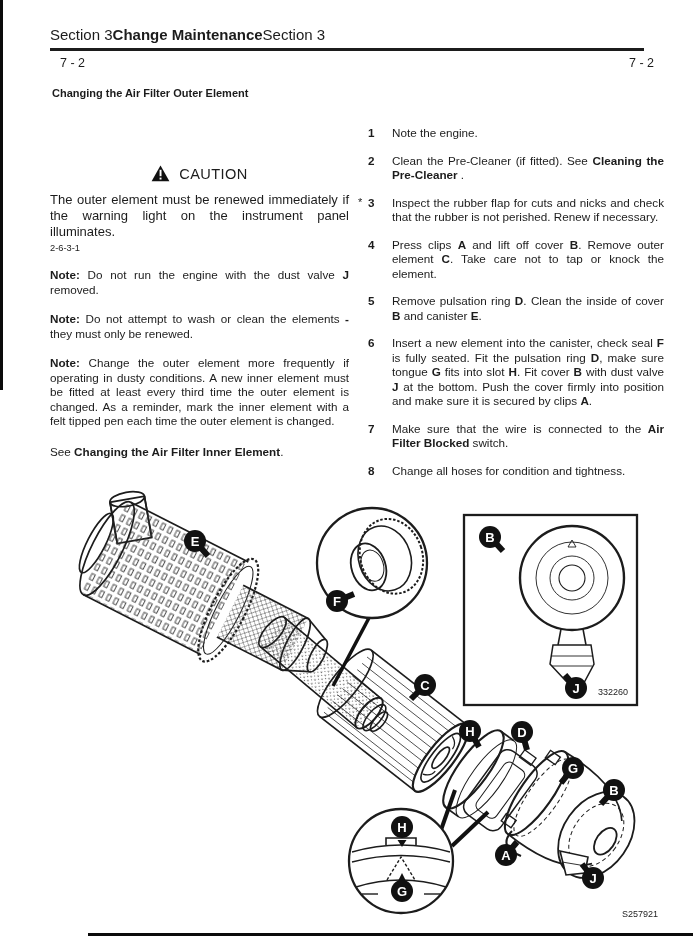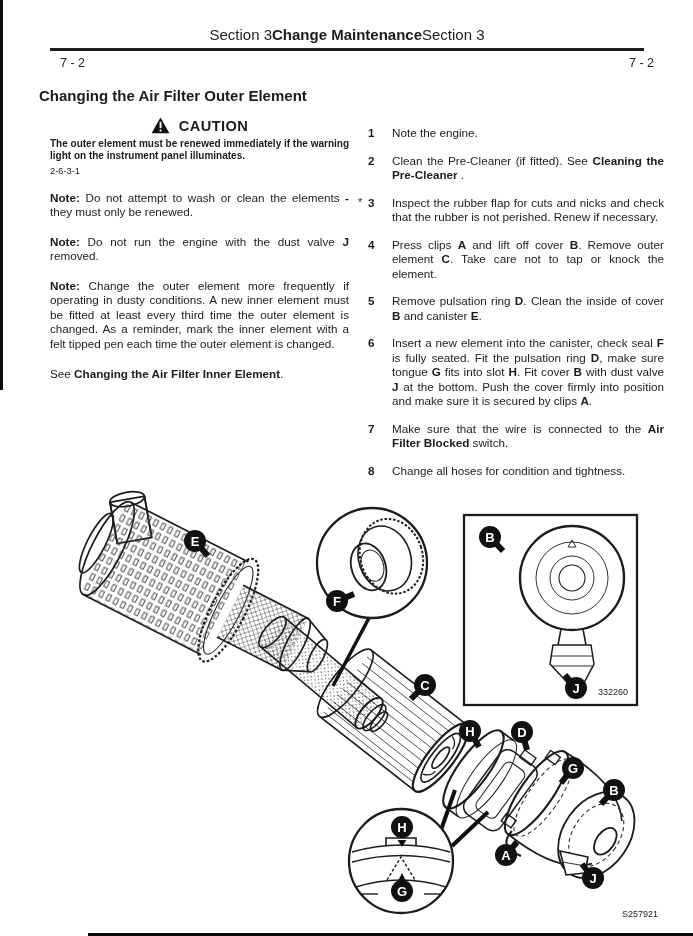--- a/index.html
+++ b/index.html
@@ -7,34 +7,34 @@
        font-family:"Liberation Sans",sans-serif;color:#1c1c1c;
        -webkit-font-smoothing:antialiased;}
   .page{position:absolute;inset:0;background:#fff;}
 
   
   .edge-left{position:absolute;left:0;top:0;width:3px;height:390px;background:#0a0a0a;}
   .edge-bottom{position:absolute;left:88px;right:0;bottom:0;height:3px;background:#0a0a0a;}
 
   
   .hdr{position:absolute;top:26px;left:50px;width:594px;display:flex;
-       justify-content:center;align-items:baseline;font-size:15px;}
+       justify-content:flex-start;align-items:baseline;font-size:15px;}
   .hdr .c{font-weight:bold;}
   .rule{position:absolute;top:48px;left:50px;width:594px;height:3px;background:#1c1c1c;}
   .pagenums{position:absolute;top:56px;left:60px;width:594px;display:flex;
        justify-content:space-between;font-size:12.5px;}
-  .title{position:absolute;top:87px;left:39px;font-size:15px;font-weight:bold;}
+  .title{position:absolute;top:87px;left:52px;font-size:11px;font-weight:bold;}
 
   
   .col-left{position:absolute;left:50px;top:117px;width:299px;}
   .col-right{position:absolute;left:368px;top:126px;width:296px;}
 
   .caution-hdr{display:flex;justify-content:center;align-items:center;gap:9px;
-       font-weight:bold;font-size:14.6px;letter-spacing:.4px;}
-  .caution-msg{margin-top:4px;font-weight:bold;font-size:10px;line-height:1.24;text-align:justify;}
+       font-weight:normal;font-size:14.6px;letter-spacing:.4px;margin-top:48px;}
+  .caution-msg{margin-top:10px;font-weight:normal;font-size:13px;line-height:1.24;text-align:justify;}
   .caution-code{font-size:9.3px;margin-top:3px;}
   .para{margin-top:15px;font-size:11.7px;line-height:1.24;text-align:justify;}
   .para b,.step b{font-weight:bold;}
   .see{margin-top:16px;font-size:11.7px;}
 
   .step{position:relative;display:flex;margin-bottom:13px;font-size:11.7px;line-height:1.24;}
   .step-star{position:absolute;left:-10px;top:0;font-size:11px;}
   .step-num{width:24px;flex:none;font-weight:bold;}
   .step-body{flex:1;}
   .step-body p{margin:0;text-align:justify;}
@@ -70,22 +70,22 @@
     <div class="caution-hdr">
       <svg width="19" height="17" viewBox="0 0 19 17">
         <path d="M9.5 0.6 L18.4 16.2 H0.6 Z" fill="#111"></path>
         <rect x="8.6" y="4.8" width="1.9" height="6.4" fill="#fff"></rect>
         <rect x="8.6" y="12.6" width="1.9" height="1.9" fill="#fff"></rect>
       </svg>
       <span>CAUTION</span>
     </div>
     <div class="caution-msg">The outer element must be renewed immediately if the warning light on the instrument panel illuminates.</div>
     <div class="caution-code">2-6-3-1</div>
+    <div class="para"><b>Note:</b> Do not run the engine with the dust valve <b>J</b> removed.</div>
     <div class="para"><b>Note:</b> Do not attempt to wash or clean the elements <b>-</b> they must only be renewed.</div>
-    <div class="para"><b>Note:</b> Do not run the engine with the dust valve <b>J</b> removed.</div>
     <div class="para"><b>Note:</b> Change the outer element more frequently if operating in dusty conditions. A new inner element must be fitted at least every third time the outer element is changed. As a reminder, mark the inner element with a felt tipped pen each time the outer element is changed.</div>
     <div class="see">See <b>Changing the Air Filter Inner Element</b>.</div>
   </div>
 
   <div class="col-right">
     <div id="steps-list">
     <div class="step">
       <span class="step-star"></span>
       <span class="step-num">1</span>
       <div class="step-body">

